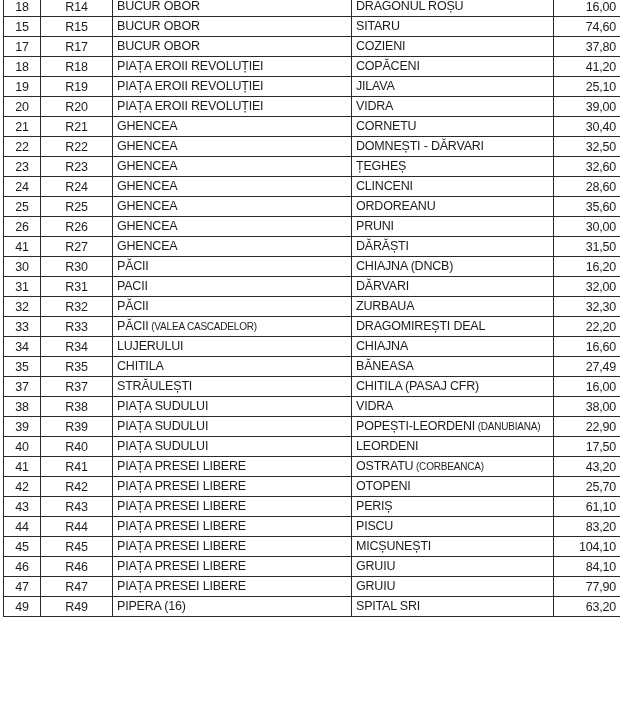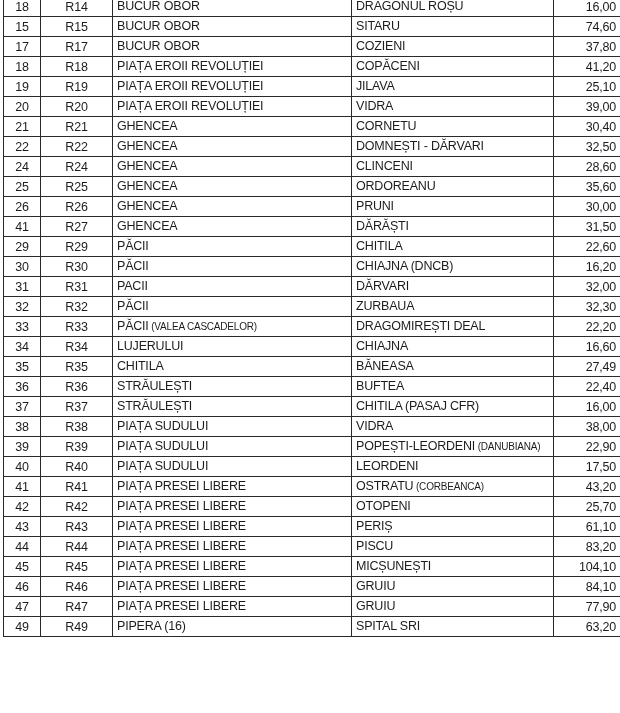--- a/index.html
+++ b/index.html
@@ -107,20 +107,27 @@
   </tr>
 
   <tr>
     <td class="c-nr"><span>22</span></td>
     <td class="c-code"><span>R22</span></td>
     <td class="c-start"><span>GHENCEA</span><span class="small"></span></td>
     <td class="c-end"><span>DOMNEȘTI - DĂRVARI</span><span class="small"></span></td>
     <td class="c-km"><span>32,50</span></td>
   </tr>
 
+  <tr>
+    <td class="c-nr"><span>23</span></td>
+    <td class="c-code"><span>R23</span></td>
+    <td class="c-start"><span>GHENCEA</span><span class="small"></span></td>
+    <td class="c-end"><span>ȚEGHEȘ</span><span class="small"></span></td>
+    <td class="c-km"><span>32,60</span></td>
+  </tr>
 
   <tr>
     <td class="c-nr"><span>24</span></td>
     <td class="c-code"><span>R24</span></td>
     <td class="c-start"><span>GHENCEA</span><span class="small"></span></td>
     <td class="c-end"><span>CLINCENI</span><span class="small"></span></td>
     <td class="c-km"><span>28,60</span></td>
   </tr>
 
   <tr>
@@ -141,27 +148,20 @@
 
   <tr>
     <td class="c-nr"><span>41</span></td>
     <td class="c-code"><span>R27</span></td>
     <td class="c-start"><span>GHENCEA</span><span class="small"></span></td>
     <td class="c-end"><span>DĂRĂȘTI</span><span class="small"></span></td>
     <td class="c-km"><span>31,50</span></td>
   </tr>
 
 
-  <tr>
-    <td class="c-nr"><span>29</span></td>
-    <td class="c-code"><span>R29</span></td>
-    <td class="c-start"><span>PĂCII</span><span class="small"></span></td>
-    <td class="c-end"><span>CHITILA</span><span class="small"></span></td>
-    <td class="c-km"><span>22,60</span></td>
-  </tr>
 
   <tr>
     <td class="c-nr"><span>30</span></td>
     <td class="c-code"><span>R30</span></td>
     <td class="c-start"><span>PĂCII</span><span class="small"></span></td>
     <td class="c-end"><span>CHIAJNA (DNCB)</span><span class="small"></span></td>
     <td class="c-km"><span>16,20</span></td>
   </tr>
 
   <tr>
@@ -197,27 +197,20 @@
   </tr>
 
   <tr>
     <td class="c-nr"><span>35</span></td>
     <td class="c-code"><span>R35</span></td>
     <td class="c-start"><span>CHITILA</span><span class="small"></span></td>
     <td class="c-end"><span>BĂNEASA</span><span class="small"></span></td>
     <td class="c-km"><span>27,49</span></td>
   </tr>
 
-  <tr>
-    <td class="c-nr"><span>36</span></td>
-    <td class="c-code"><span>R36</span></td>
-    <td class="c-start"><span>STRĂULEȘTI</span><span class="small"></span></td>
-    <td class="c-end"><span>BUFTEA</span><span class="small"></span></td>
-    <td class="c-km"><span>22,40</span></td>
-  </tr>
 
   <tr>
     <td class="c-nr"><span>37</span></td>
     <td class="c-code"><span>R37</span></td>
     <td class="c-start"><span>STRĂULEȘTI</span><span class="small"></span></td>
     <td class="c-end"><span>CHITILA (PASAJ CFR)</span><span class="small"></span></td>
     <td class="c-km"><span>16,00</span></td>
   </tr>
 
   <tr>

